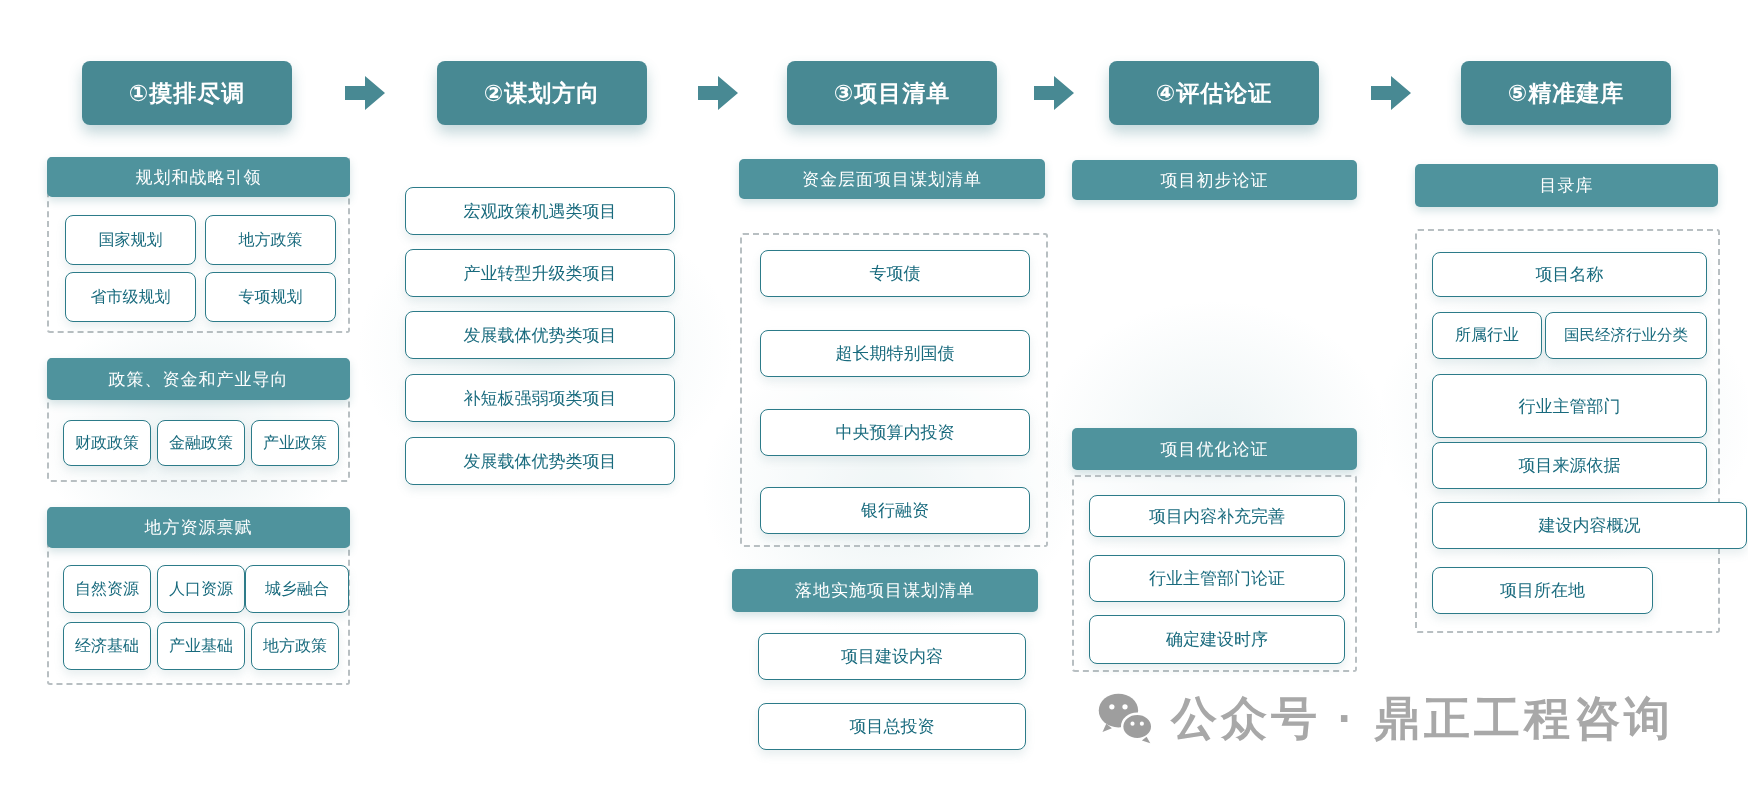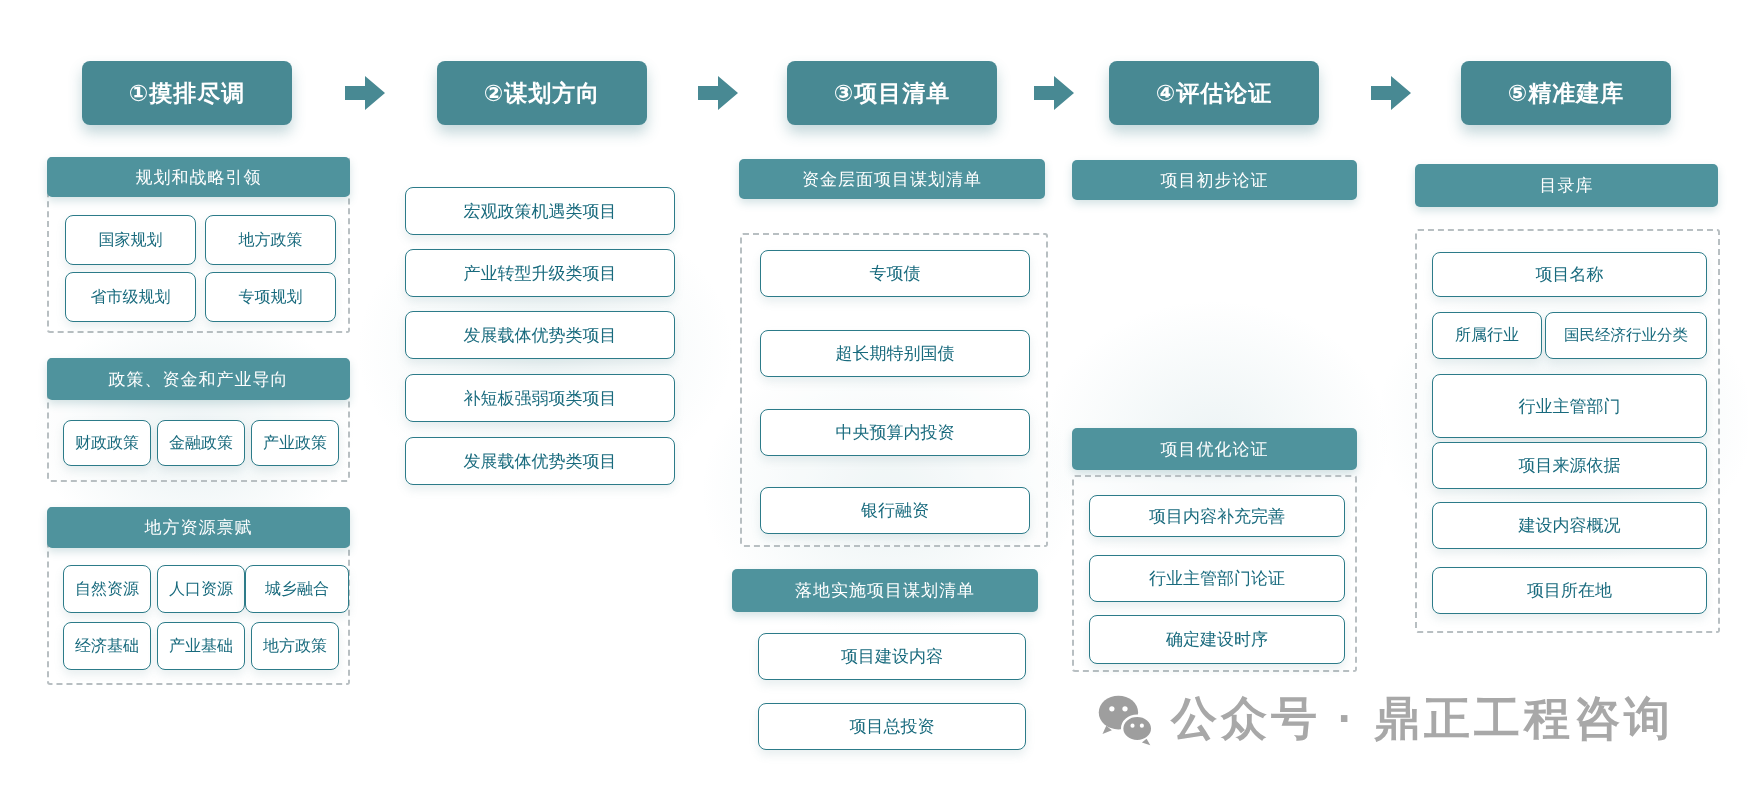--- a/index.html
+++ b/index.html
@@ -39,21 +39,21 @@
   .panel > .bar{left:-2px;top:-2px;width:calc(100% + 4px);}
   .wbox{
     position:absolute;background:#fff;border:1.5px solid var(--border);border-radius:8px;
     color:var(--text);font-size:17px;font-weight:500;white-space:nowrap;
     display:flex;align-items:center;justify-content:center;
     box-shadow:0 5px 10px rgba(96,140,150,.14);
   }
   .wbox.small{font-size:16px;}
   .wbox.xsmall{font-size:15.5px;}
   .watermark{
-    position:absolute;left:1095px;top:688px;display:flex;align-items:flex-end;gap:16px;
+    position:absolute;left:1095px;top:688px;display:flex;align-items:flex-start;gap:16px;
     color:var(--wm);
   }
   .watermark .wm-text{font-size:46px;font-weight:bold;letter-spacing:4px;white-space:nowrap;}
   .wm-icon{width:60px;height:60px;fill:#9e9e9e;}
 </style>
 </head>
 <body>
 
 <div class="canvas">
 
@@ -128,22 +128,22 @@
     <div class="wbox" style="left:15px;top:138px;width:256px;height:49px">确定建设时序</div>
   </div>
 
   <div class="bar" style="left:1415px;top:164px;width:303px;height:43px">目录库</div>
   <div class="panel" style="left:1415px;top:229px;width:305px;height:404px">
     <div class="wbox" style="left:15px;top:21px;width:275px;height:45px">项目名称</div>
     <div class="wbox small" style="left:15px;top:81px;width:110px;height:47px">所属行业</div>
     <div class="wbox xsmall" style="left:128px;top:81px;width:162px;height:47px">国民经济行业分类</div>
     <div class="wbox" style="left:15px;top:143px;width:275px;height:64px">行业主管部门</div>
     <div class="wbox" style="left:15px;top:211px;width:275px;height:47px">项目来源依据</div>
-    <div class="wbox" style="left:15px;top:271px;width:275px;height:47px">建设内容概况</div>
-    <div class="wbox" style="left:15px;top:336px;width:275px;height:47px">项目所在地</div>
+    <div class="wbox" style="left:15px;top:271px;width:315px;height:47px">建设内容概况</div>
+    <div class="wbox" style="left:15px;top:336px;width:221px;height:47px">项目所在地</div>
   </div>
 
   <div class="watermark">
     <svg class="wm-icon" viewBox="0 0 64 64">
       <ellipse cx="25" cy="24" rx="21" ry="18"></ellipse>
       <path d="M12 38 l-4 9 l10 -4 z"></path>
       <ellipse cx="45" cy="41" rx="16" ry="13.5" stroke="#ffffff" stroke-width="2.5"></ellipse>
       <path d="M55 52 l4 7 l-9 -3 z"></path>
       <circle cx="18" cy="20" r="2.8" fill="#ffffff"></circle>
       <circle cx="32" cy="20" r="2.8" fill="#ffffff"></circle>

